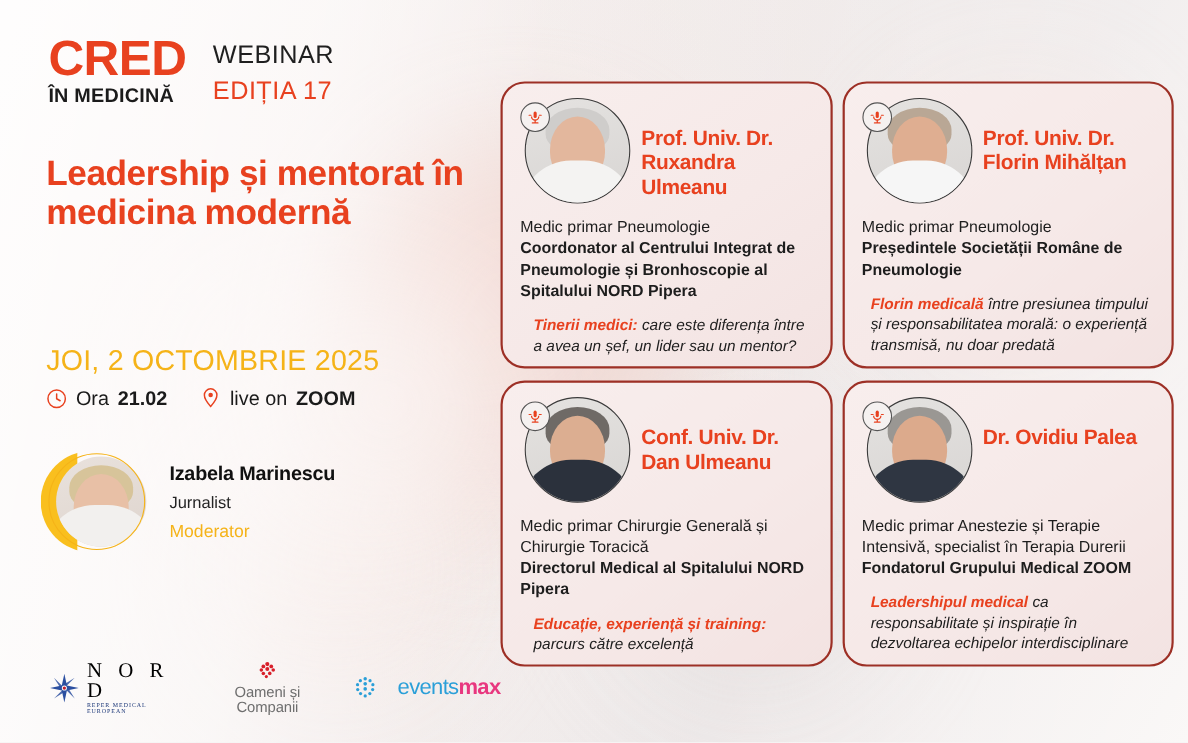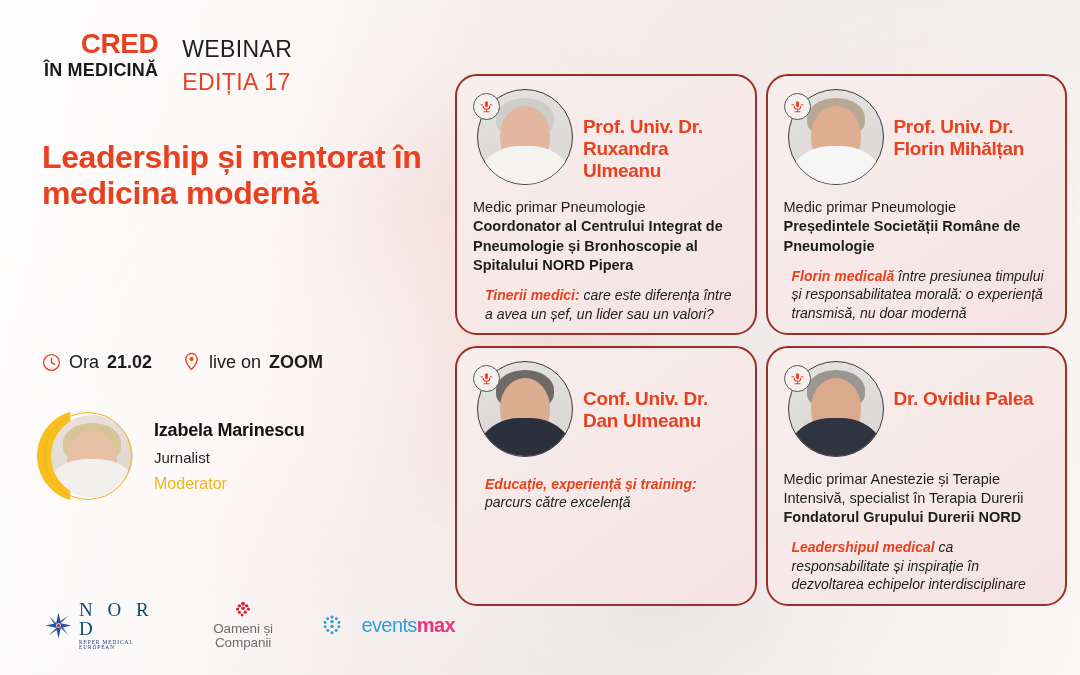--- a/index.html
+++ b/index.html
@@ -50,22 +50,22 @@
 
   
   .left { position: absolute; left: 0; top: 0; width: 455px; height: 675px; }
 
   .brand-row {
     position: absolute; left: 44px; top: 30px;
     display: flex; align-items: flex-start; gap: 24px;
   }
   .cred-logo { line-height: 1; }
   .cred-word {
-    font-size: 28px; font-weight: 800; color: #e8411f;
-    letter-spacing: -0.5px; font-family: "Liberation Sans", sans-serif; text-align: right;
+    font-size: 45px; font-weight: 800; color: #e8411f;
+    letter-spacing: -0.5px; font-family: "Liberation Sans", sans-serif;
   }
   .cred-sub {
     margin-top: 3px;
     font-size: 18px; font-weight: 800; color: #1b1b1b;
     letter-spacing: 0.2px;
   }
   .webinar-block { padding-top: 6px; }
   .webinar-word {
     font-size: 23px; font-weight: 400; color: #1f1f1f; letter-spacing: .4px;
   }
@@ -118,21 +118,21 @@
   }
   .mod-info .mod-name { font-size: 18px; font-weight: 800; color: #111; letter-spacing: -0.2px; }
   .mod-info .mod-role { margin-top: 8px; font-size: 15px; font-weight: 400; color: #242424; }
   .mod-info .mod-tag  { margin-top: 9px; font-size: 16px; font-weight: 400; color: #f5b318; }
 
   
   .footer { position: absolute; left: 44px; top: 600px; display: flex; align-items: center; gap: 26px; }
   .logo-nord { display: flex; align-items: center; gap: 6px; }
   .nord-text { line-height: 1; }
   .nord-word {
-    font-size: 19px; font-weight: 400; color: #0c4a6e;
+    font-size: 19px; font-weight: 400; color: #000000;
     letter-spacing: 5px; font-family: "Liberation Serif", serif;
   }
   .nord-tag {
     margin-top: 2px; font-size: 5.4px; color: #1f3a7a;
     letter-spacing: .9px; font-family: "Liberation Serif", serif;
   }
   .logo-oameni { text-align: center; line-height: 1; }
   .oameni-text { font-size: 13.5px; color: #6e6e6e; letter-spacing: -0.1px; }
   .logo-emax { display: flex; align-items: flex-start; gap: 18px; }
   .emax-text { font-size: 20px; letter-spacing: -0.6px; }
@@ -212,20 +212,21 @@
         <div class="cred-sub">ÎN MEDICINĂ</div>
       </div>
       <div class="webinar-block">
         <div class="webinar-word">WEBINAR</div>
         <div class="editia-word">EDIȚIA 17</div>
       </div>
     </div>
 
     <div class="title-main">Leadership și mentorat în medicina modernă</div>
 
+    <div class="date-line">JOI, 2 OCTOMBRIE 2025</div>
 
     <div class="meta-line">
       <span class="ico">
         <svg width="19" height="19" viewBox="0 0 24 24">
           <circle cx="12" cy="12" r="10" fill="none" stroke="#e8411f" stroke-width="1.7"></circle>
           <path d="M12 6.4V12l4 2.3" fill="none" stroke="#e8411f" stroke-width="1.7" stroke-linecap="round"></path>
         </svg>
       </span>
       <span>Ora</span>
       <b>21.02</b>
@@ -352,21 +353,21 @@
           </div>
         </div>
         <div class="spk-name">Prof. Univ. Dr. Ruxandra Ulmeanu</div>
       </div>
       <div class="card-role">
         <span>Medic primar Pneumologie</span><br>
         <span class="hi">Coordonator al Centrului Integrat de Pneumologie și Bronhoscopie al Spitalului NORD Pipera</span>
       </div>
       <div class="card-topic">
         <span class="hl">Tinerii medici:</span>
-        <span>care este diferența între a avea un șef, un lider sau un valori?</span>
+        <span>care este diferența între a avea un șef, un lider sau un mentor?</span>
       </div>
     </div>
 
     <div class="card card-2">
       <div class="card-head">
         <div class="avatar-wrap">
           <div class="avatar">
             <div class="pt">
               <div class="hair" style="background:#b9a795"></div>
               <div class="head" style="background:#dfae91"></div>
@@ -383,21 +384,21 @@
           </div>
         </div>
         <div class="spk-name">Prof. Univ. Dr. Florin Mihălțan</div>
       </div>
       <div class="card-role">
         <span>Medic primar Pneumologie</span><br>
         <span class="hi">Președintele Societății Române de Pneumologie</span>
       </div>
       <div class="card-topic">
         <span class="hl">Florin medicală</span>
-        <span>între presiunea timpului și responsabilitatea morală: o experiență transmisă, nu doar modernă</span>
+        <span>între presiunea timpului și responsabilitatea morală: o experiență transmisă, nu doar predată</span>
       </div>
     </div>
 
     <div class="card card-3">
       <div class="card-head">
         <div class="avatar-wrap">
           <div class="avatar">
             <div class="pt">
               <div class="hair" style="background:#6f6a66"></div>
               <div class="head" style="background:#dcae91"></div>
@@ -408,20 +409,24 @@
             <svg width="15" height="15" viewBox="0 0 20 20">
               <rect x="8.1" y="3" width="3.8" height="8" rx="1.9" fill="#e8411f"></rect>
               <path d="M5.6 9.2a4.4 4.4 0 0 0 8.8 0" fill="none" stroke="#e8411f" stroke-width="1.5"></path>
               <path d="M10 13.6v3.1M6.6 17h6.8" stroke="#e8411f" stroke-width="1.5" stroke-linecap="round"></path>
               <path d="M2.6 7.8h2.4M15 7.8h2.4" stroke="#e8411f" stroke-width="1.3" stroke-linecap="round"></path>
             </svg>
           </div>
         </div>
         <div class="spk-name">Conf. Univ. Dr. Dan Ulmeanu</div>
       </div>
+      <div class="card-role">
+        <span>Medic primar Chirurgie Generală și Chirurgie Toracică</span><br>
+        <span class="hi">Directorul Medical al Spitalului NORD Pipera</span>
+      </div>
       <div class="card-topic">
         <span class="hl">Educație, experiență și training:</span>
         <span>parcurs către excelență</span>
       </div>
     </div>
 
     <div class="card card-4">
       <div class="card-head">
         <div class="avatar-wrap">
           <div class="avatar">
@@ -437,21 +442,21 @@
               <path d="M5.6 9.2a4.4 4.4 0 0 0 8.8 0" fill="none" stroke="#e8411f" stroke-width="1.5"></path>
               <path d="M10 13.6v3.1M6.6 17h6.8" stroke="#e8411f" stroke-width="1.5" stroke-linecap="round"></path>
               <path d="M2.6 7.8h2.4M15 7.8h2.4" stroke="#e8411f" stroke-width="1.3" stroke-linecap="round"></path>
             </svg>
           </div>
         </div>
         <div class="spk-name">Dr. Ovidiu Palea</div>
       </div>
       <div class="card-role">
         <span>Medic primar Anestezie și Terapie Intensivă, specialist în Terapia Durerii</span><br>
-        <span class="hi">Fondatorul Grupului Durerii NORD</span>
+        <span class="hi">Fondatorul Grupului Medical ZOOM</span>
       </div>
       <div class="card-topic">
         <span class="hl">Leadershipul medical</span>
         <span>ca responsabilitate și inspirație în dezvoltarea echipelor interdisciplinare</span>
       </div>
     </div>
 
   </div>
 </div>
 

